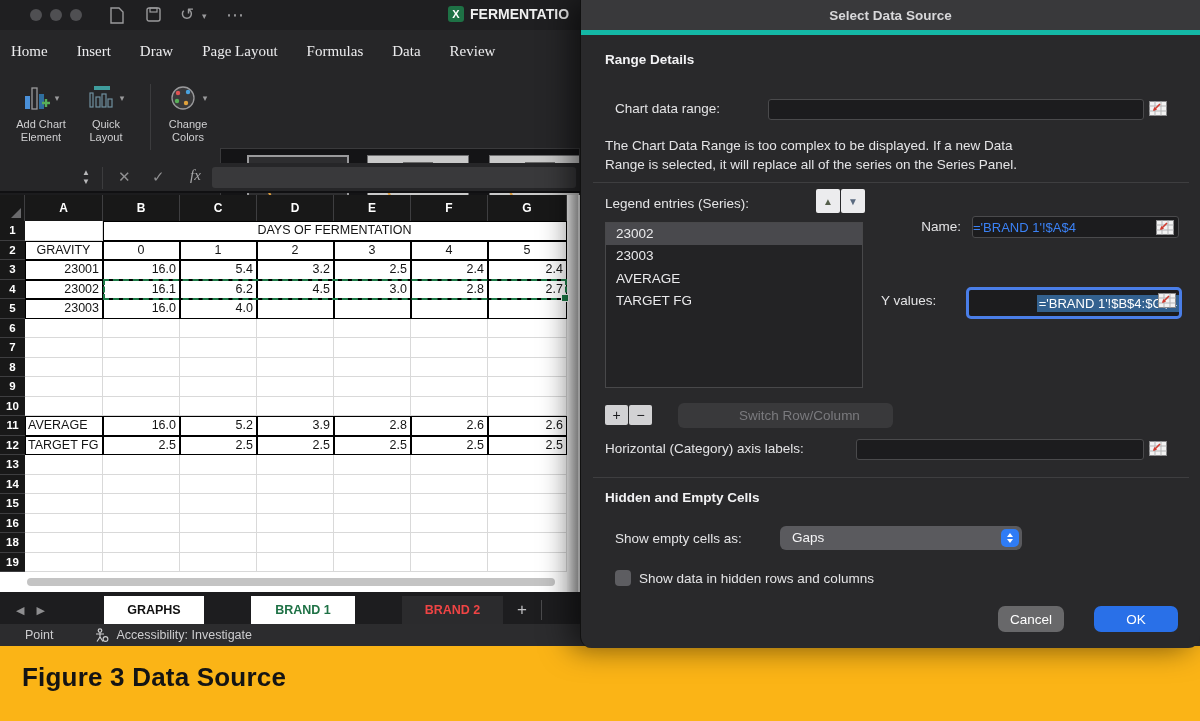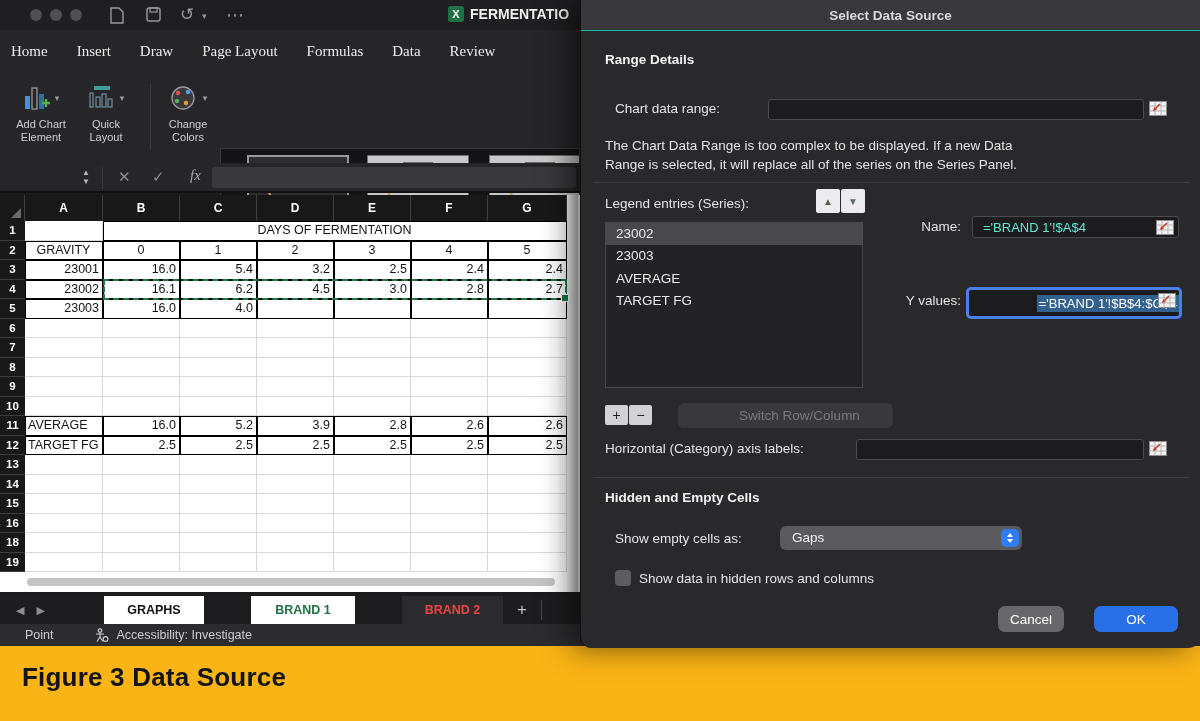--- a/index.html
+++ b/index.html
@@ -67,21 +67,21 @@
   #statusbar{left:0;top:624px;width:1200px;height:22px;background:#2c2c2e;display:flex;align-items:center;
              color:#cdcdcf;font-size:12.5px;gap:8px;padding-left:25px;box-sizing:border-box;}
 
   
   #banner{left:0;top:646px;width:1200px;height:75px;background:#FBB416;z-index:5;}
   #banner-text{position:absolute;left:22px;top:16px;font-size:26px;font-weight:bold;color:#141414;letter-spacing:.2px;}
 
   
   #dialog{left:580px;top:0;width:620px;height:648px;background:#29292b;z-index:10;border-radius:0 0 12px 12px;
           box-shadow:-10px 0 30px rgba(0,0,0,.55);border-left:1px solid #111;box-sizing:border-box;color:#e4e4e6;font-size:13.5px;}
-  #dlg-title{left:0;top:0;width:100%;height:30px;background:#39393b;border-bottom:1px solid #14b8a6;
+  #dlg-title{left:0;top:0;width:100%;height:30px;background:#39393b;border-bottom:5px solid #14b8a6;
              display:flex;align-items:center;justify-content:center;font-weight:bold;color:#d8d8da;font-size:13.5px;}
   .heading{font-weight:bold;color:#f2f2f4;}
   .dfield{background:#1c1c1e;border:1px solid #4a4a4c;border-radius:3px;box-sizing:border-box;height:21px;}
   .divider{height:1px;background:#3e3e40;left:12px;width:596px;}
   .rangeicon{width:18px;height:15px;display:block;}
   #legend-list{left:24px;top:222px;width:258px;height:166px;background:#232325;border:1px solid #48484a;box-sizing:border-box;overflow:hidden;}
   .litem{height:22.4px;line-height:22.4px;padding-left:10px;color:#eaeaec;}
   .litem.sel{background:#49494d;}
   .sqbtn{width:24px;height:24px;background:#ececee;border-radius:2px;display:flex;align-items:center;justify-content:center;font-size:10px;}
   .pmbtn{width:23px;height:20px;background:#d2d2d4;border-radius:2px;color:#1c1c1e;font-size:14px;display:flex;align-items:center;justify-content:center;}
@@ -460,31 +460,31 @@
         <div class="litem">23003</div>
         <div class="litem">AVERAGE</div>
         <div class="litem">TARGET FG</div>
       </div>
 
     <div class="abs pmbtn" style="left:24px;top:405px;">+</div>
     <div class="abs pmbtn" style="left:48px;top:405px;">−</div>
     <div id="switch-btn" class="abs">Switch Row/Column</div>
 
     <div class="abs rlabel" style="left:320px;top:219px;width:60px;text-align:right;">Name:</div>
-    <div class="abs dfield" style="left:391px;top:216px;width:207px;height:22px;line-height:22px;padding-left:10px;font-size:13px;color:#5eead4;">
+    <div class="abs dfield" style="left:391px;top:216px;width:207px;height:22px;line-height:22px;padding-left:0;font-size:13px;color:#3b82f6;">
       <span>='BRAND 1'!$A$4</span>
       <svg class="rangeicon" style="position:absolute;right:4px;top:3px;" viewBox="0 0 18 15">
         <rect x="0.5" y="0.5" width="17" height="14" fill="#f2f2f2" stroke="#8a8a8c"></rect>
         <path d="M0.5 5 h17 M0.5 10 h17 M6 0.5 v14 M12 0.5 v14" stroke="#b5b5b7" fill="none"></path>
         <path d="M11 3 L5 9" stroke="#d03b2f" stroke-width="1.6"></path>
         <path d="M4 10 l1.2-4 l2.8 2.8 z" fill="#d03b2f"></path>
       </svg>
     </div>
 
-    <div class="abs rlabel" style="left:300px;top:293px;width:80px;text-align:right;">Y values:</div>
+    <div class="abs rlabel" style="left:300px;top:293px;width:80px;text-align:left;">Y values:</div>
     <div id="yvalues-field" class="abs">
       <span class="selspan">='BRAND 1'!$B$4:$G$4</span>
       <svg class="rangeicon" style="position:absolute;right:3px;top:3px;" viewBox="0 0 18 15">
         <rect x="0.5" y="0.5" width="17" height="14" fill="#f2f2f2" stroke="#8a8a8c"></rect>
         <path d="M0.5 5 h17 M0.5 10 h17 M6 0.5 v14 M12 0.5 v14" stroke="#b5b5b7" fill="none"></path>
         <path d="M11 3 L5 9" stroke="#d03b2f" stroke-width="1.6"></path>
         <path d="M4 10 l1.2-4 l2.8 2.8 z" fill="#d03b2f"></path>
       </svg>
     </div>
 

